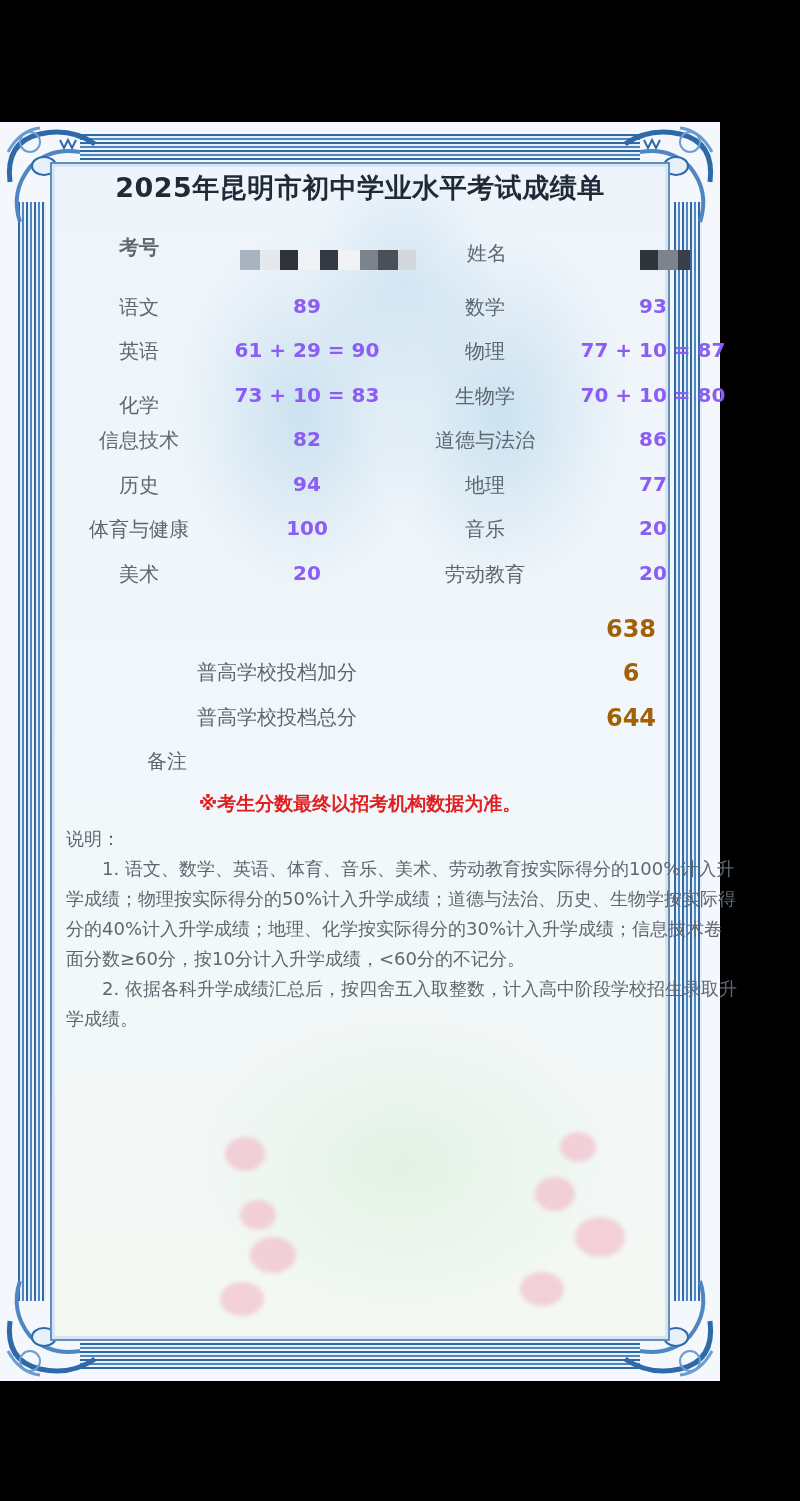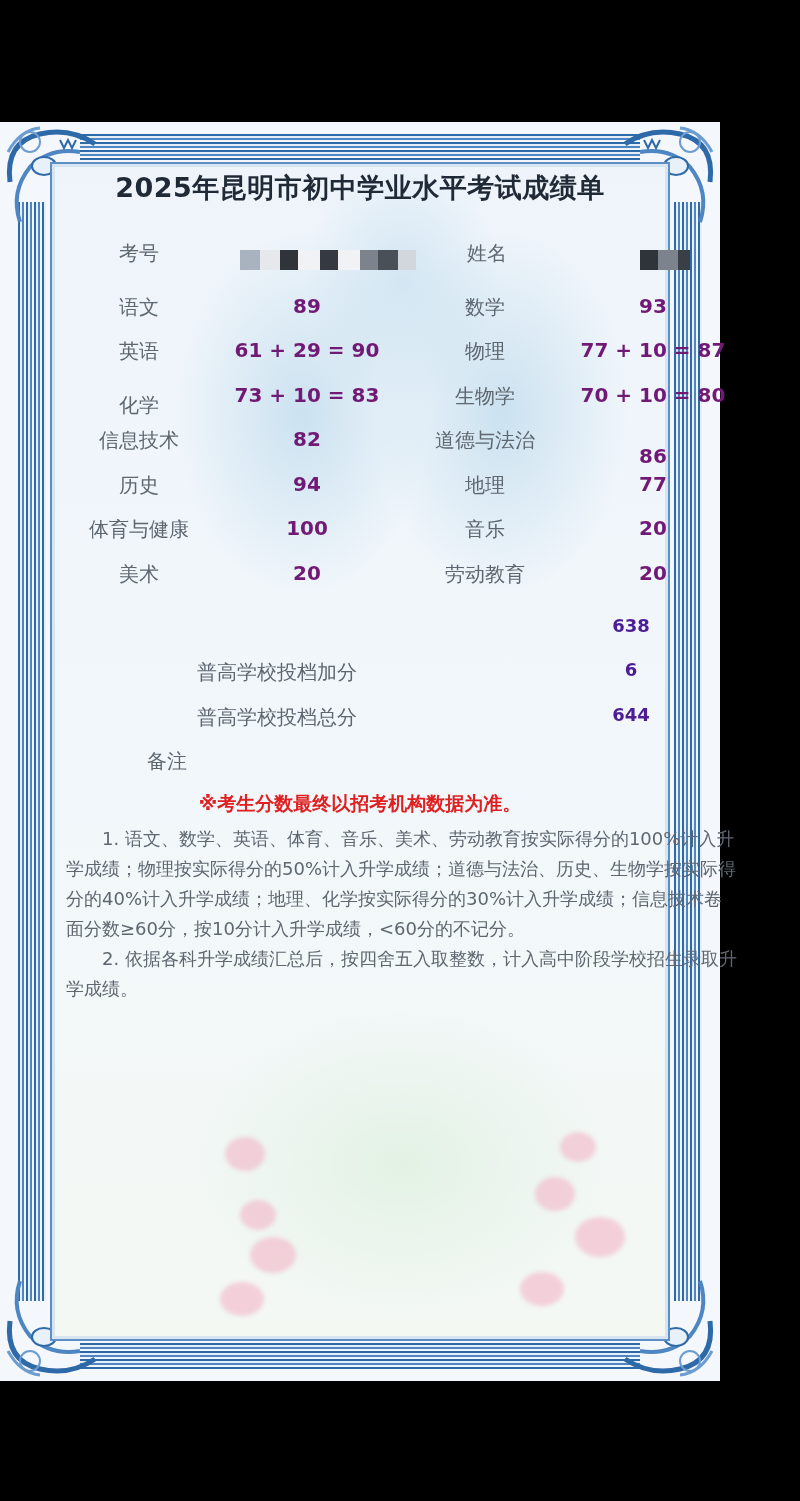--- a/index.html
+++ b/index.html
@@ -40,26 +40,26 @@
   .corner.tl { left: 0; top: 0; }
   .corner.tr { right: 0; top: 0; transform: scaleX(-1); }
   .corner.bl { left: 0; bottom: 0; transform: scaleY(-1); }
   .corner.br { right: 0; bottom: 0; transform: scale(-1,-1); }
 
   .title {
     position: absolute; left: 0; right: 0; top: 48px; text-align: center;
     font-size: 27px; font-weight: bold; color: #1f2a36; letter-spacing: 0.5px;
   }
   .lbl { position: absolute; color: #5e6770; font-size: 20px; transform: translateX(-50%); white-space: nowrap; }
-  .val { position: absolute; color: #701a75; font-size: 20px; font-weight: bold; transform: translateX(-50%); white-space: nowrap; }
+  .val { position: absolute; color: #8b5cf6; font-size: 20px; font-weight: bold; transform: translateX(-50%); white-space: nowrap; }
   .blur { position: absolute; height: 20px; display: flex; gap: 0; }
   .blur span { display: inline-block; height: 20px; }
 
   .sum-lbl { position: absolute; color: #5e6770; font-size: 20px; white-space: nowrap; }
-  .sum-val { position: absolute; color: #4c1d95; font-size: 18px; font-weight: bold; transform: translateX(-50%); }
+  .sum-val { position: absolute; color: #a16207; font-size: 24px; font-weight: bold; transform: translateX(-50%); }
   .note-red {
     position: absolute; left: 0; right: 0; top: 669px; text-align: center;
     color: #e02020; font-size: 19px; font-weight: bold;
   }
   .explain {
     position: absolute; left: 66px; width: 672px; top: 702px;
     color: #5e6770; font-size: 18px; line-height: 30px;
   }
   .explain p { margin: 0; text-indent: 2em; }
   .explain p.head { text-indent: 0; }
@@ -111,21 +111,21 @@
   <div class="petal" style="left:560px; top:1010px; width:36px; height:30px;"></div>
   <div class="petal" style="left:240px; top:1078px; width:36px; height:30px;"></div>
   <div class="petal" style="left:535px; top:1055px; width:40px; height:34px;"></div>
   <div class="petal" style="left:575px; top:1095px; width:50px; height:40px;"></div>
   <div class="petal" style="left:250px; top:1115px; width:46px; height:36px;"></div>
   <div class="petal" style="left:220px; top:1160px; width:44px; height:34px;"></div>
   <div class="petal" style="left:520px; top:1150px; width:44px; height:34px;"></div>
 
   <div class="title">2025年昆明市初中学业水平考试成绩单</div>
 
-  <div class="lbl" style="left:139px; top:118px;">考号</div>
+  <div class="lbl" style="left:139px; top:112px;font-weight:bold;">考号</div>
   <div class="blur" style="left:240px; top:128px;">
     <span style="width:20px;background:#a9b3c0"></span>
       <span style="width:20px;background:#e5e9ee"></span>
       <span style="width:18px;background:#2f343b"></span>
       <span style="width:22px;background:#f0f2f5"></span>
       <span style="width:18px;background:#353a42"></span>
       <span style="width:22px;background:#f0f2f5"></span>
       <span style="width:18px;background:#7c838d"></span>
       <span style="width:20px;background:#4a5058"></span>
       <span style="width:18px;background:#d2d7dd"></span>
@@ -148,21 +148,21 @@
   <div class="val" style="left:653px; top:216px;">77 + 10 = 87</div>
 
   <div class="lbl" style="left:139px; top:270px;">化学</div>
   <div class="val" style="left:307px; top:261px;">73 + 10 = 83</div>
   <div class="lbl" style="left:485px; top:261px;">生物学</div>
   <div class="val" style="left:653px; top:261px;">70 + 10 = 80</div>
 
   <div class="lbl" style="left:139px; top:305px;">信息技术</div>
   <div class="val" style="left:307px; top:305px;">82</div>
   <div class="lbl" style="left:485px; top:305px;">道德与法治</div>
-  <div class="val" style="left:653px; top:322px;">86</div>
+  <div class="val" style="left:653px; top:305px;">86</div>
 
   <div class="lbl" style="left:139px; top:350px;">历史</div>
   <div class="val" style="left:307px; top:350px;">94</div>
   <div class="lbl" style="left:485px; top:350px;">地理</div>
   <div class="val" style="left:653px; top:350px;">77</div>
 
   <div class="lbl" style="left:139px; top:394px;">体育与健康</div>
   <div class="val" style="left:307px; top:394px;">100</div>
   <div class="lbl" style="left:485px; top:394px;">音乐</div>
   <div class="val" style="left:653px; top:394px;">20</div>
@@ -176,16 +176,17 @@
   <div class="sum-lbl" style="left:197px; top:537px;">普高学校投档加分</div>
   <div class="sum-val" style="left:631px; top:537px;">6</div>
   <div class="sum-lbl" style="left:197px; top:582px;">普高学校投档总分</div>
   <div class="sum-val" style="left:631px; top:582px;">644</div>
 
   <div class="sum-lbl" style="left:147px; top:626px;">备注</div>
 
   <div class="note-red">※考生分数最终以招考机构数据为准。</div>
 
   <div class="explain">
+    <p class="head">说明：</p>
     <p>1. 语文、数学、英语、体育、音乐、美术、劳动教育按实际得分的100%计入升学成绩；物理按实际得分的50%计入升学成绩；道德与法治、历史、生物学按实际得分的40%计入升学成绩；地理、化学按实际得分的30%计入升学成绩；信息技术卷面分数≥60分，按10分计入升学成绩，&lt;60分的不记分。</p>
     <p>2. 依据各科升学成绩汇总后，按四舍五入取整数，计入高中阶段学校招生录取升学成绩。</p>
   </div>
 </div>
 
 </body></html>

